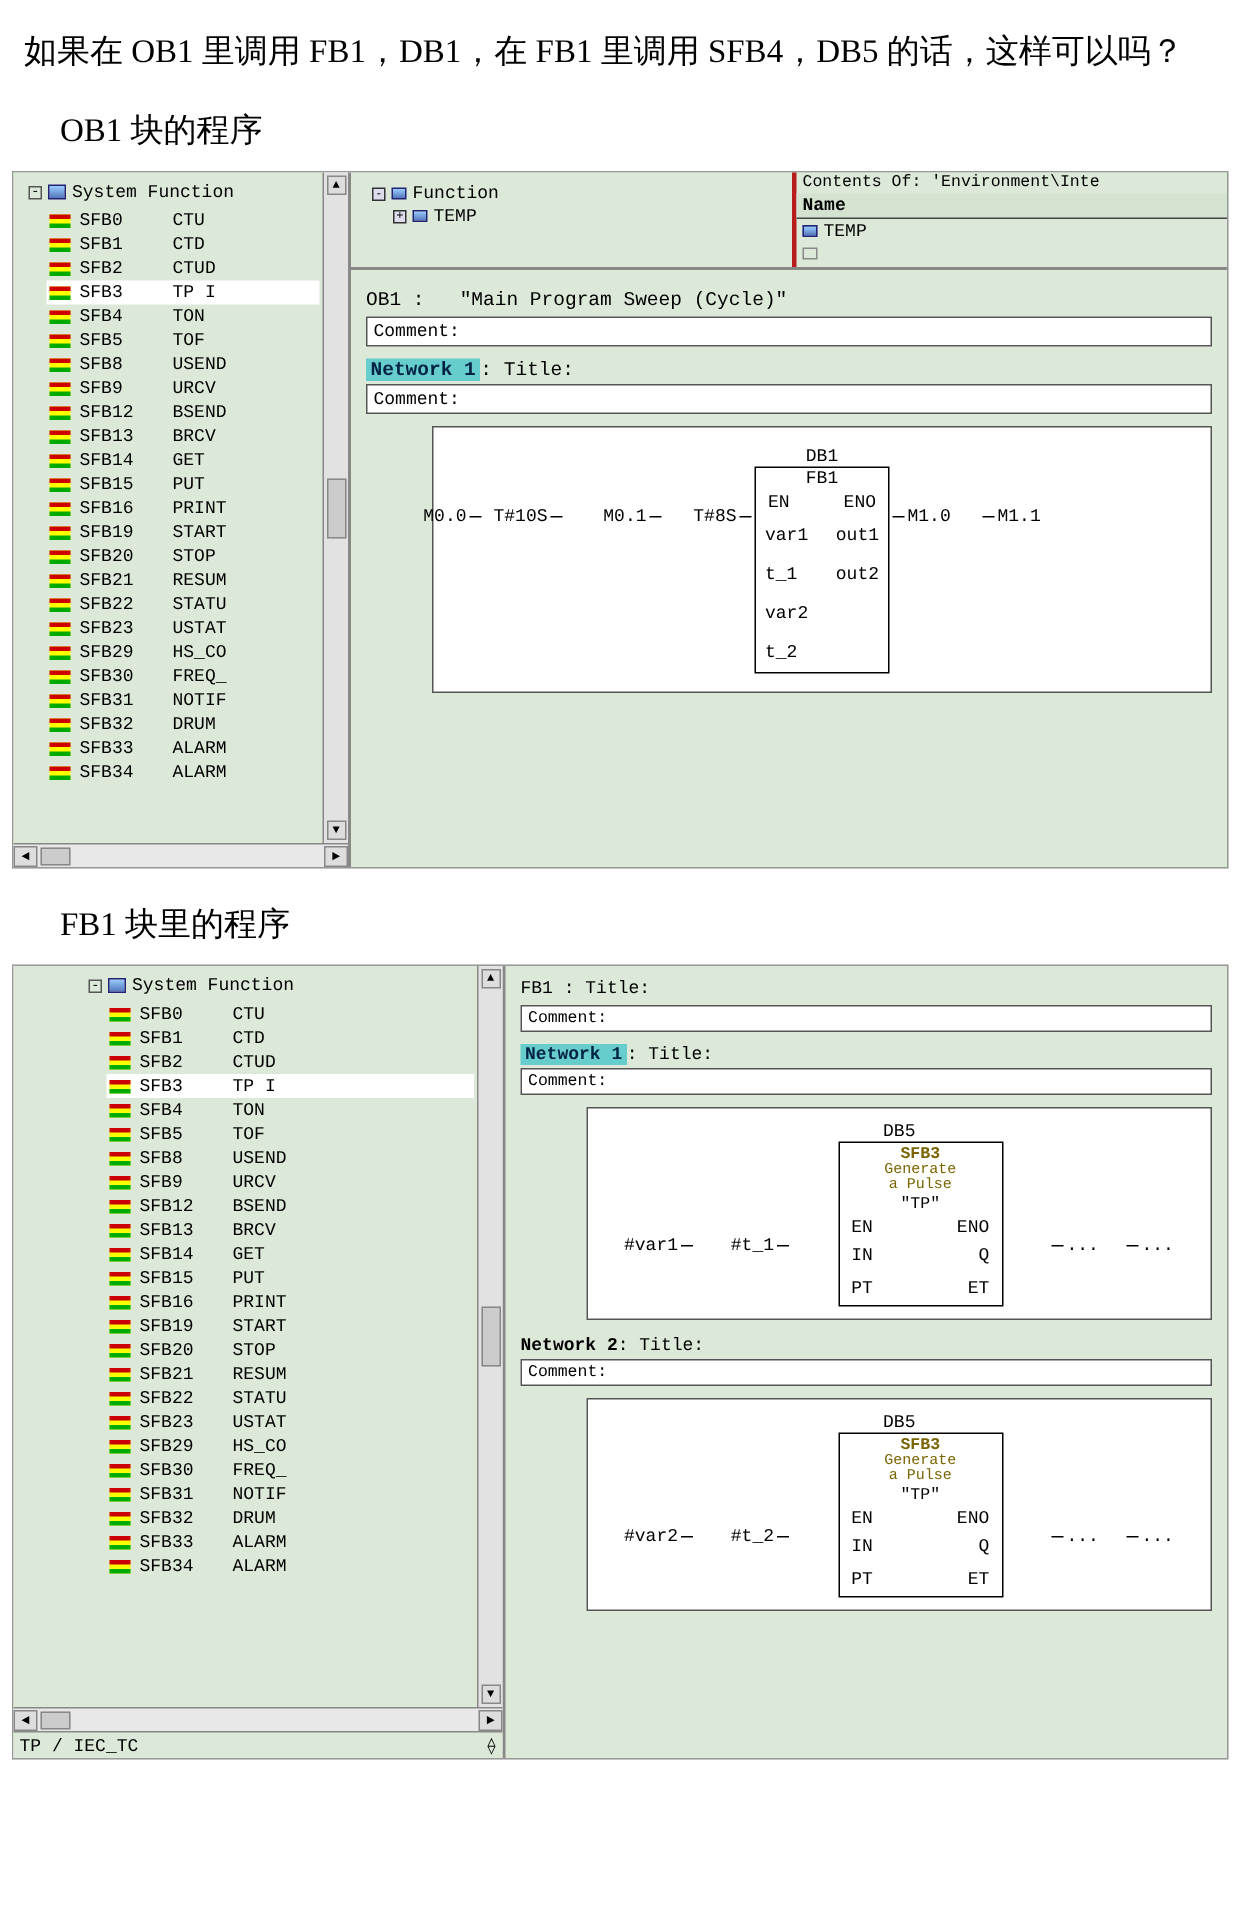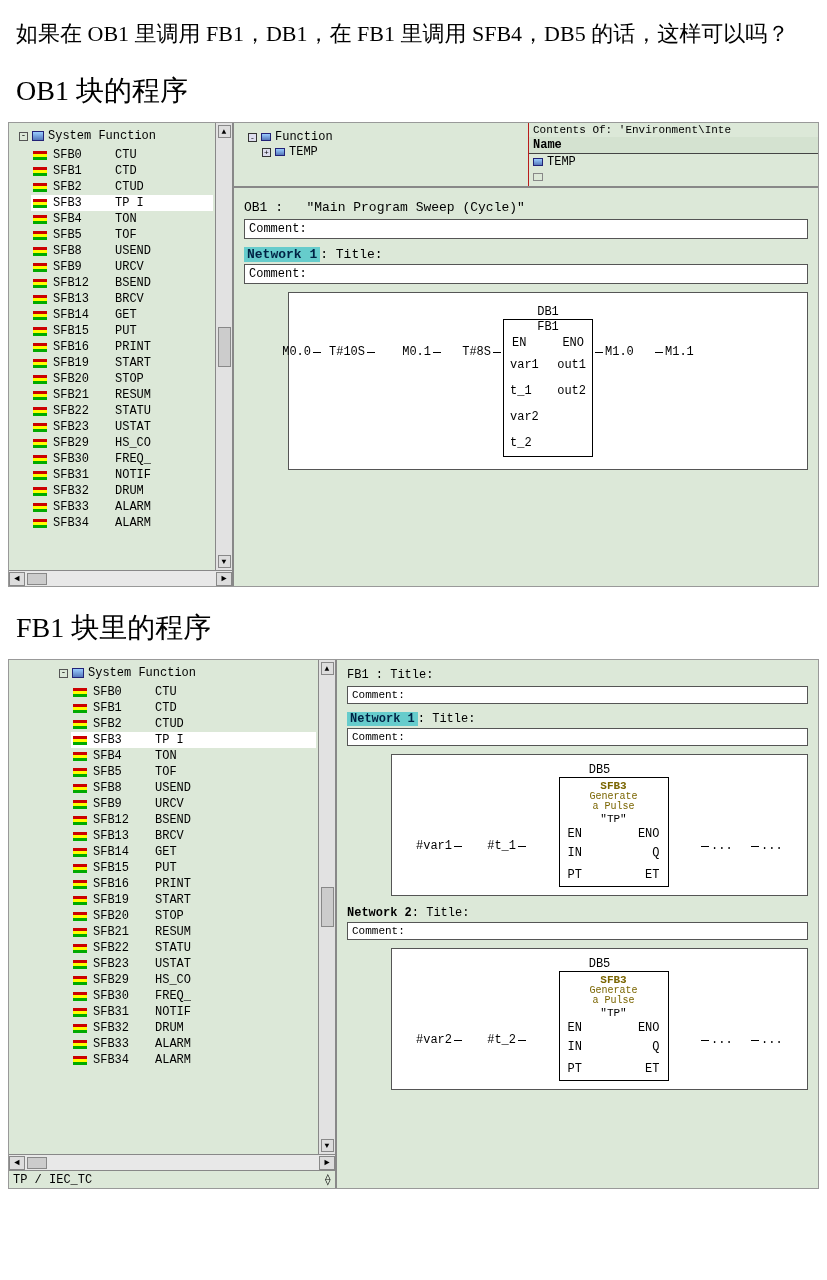--- a/index.html
+++ b/index.html
@@ -1,38 +1,38 @@
 <!DOCTYPE html>
 <html><head>
 <meta charset="utf-8">
 <style>
 *{box-sizing:border-box;margin:0;padding:0;}
 body{font-family:"SimSun","Microsoft YaHei",serif;font-size:22px;color:#000;background:#fff;width:827px;}
 .q-text{padding:12px 16px;line-height:2.0;}
-.section-label{padding:4px 16px 12px;font-size:28px;}
+.section-label{padding:4px 16px 12px;font-size:22px;margin-left:24px;}
 .screenshot{margin:0 8px 18px 8px;background:#dce8d8;border:1px solid #999;display:flex;font-family:"Courier New",monospace;font-size:12px;color:#000;}
 .lib-pane{background:#dce8d8;border-right:2px solid #888;width:225px;display:flex;flex-direction:column;position:relative;}
 .lib-scroll{flex:1;overflow:hidden;padding:4px 2px 2px 10px;}
 .tree-root{display:flex;align-items:center;gap:4px;margin:2px 0 4px 0;font-size:12px;}
 .tree-root-icon{width:12px;height:10px;border:1px solid #227;background:linear-gradient(#9cf,#57b);}
 .lib-item{display:flex;align-items:center;gap:6px;padding:1px 2px;margin-left:12px;white-space:nowrap;cursor:default;}
 .lib-item.sel{background:#fff;}
 .lib-icon{width:14px;height:9px;background:#ff0;border-top:3px solid #c00;border-bottom:3px solid #0a0;}
 .lib-name{display:inline-block;width:56px;}
 .hscroll{height:16px;background:#e8e8e8;border-top:1px solid #888;display:flex;align-items:center;}
 .hscroll .arrow{width:16px;height:14px;background:#ddd;border:1px solid #888;text-align:center;font-size:9px;line-height:12px;}
 .hscroll .thumb{width:20px;height:12px;background:#ccc;border:1px solid #888;margin-left:2px;}
 .footer-path{height:18px;padding:2px 4px;font-size:12px;background:#dce8d8;border-top:1px solid #888;display:flex;justify-content:space-between;align-items:center;}
 .right-pane{flex:1;display:flex;flex-direction:column;min-width:0;}
 .iface-bar{display:flex;border-bottom:2px solid #888;}
 .iface-left{flex:1;padding:6px 10px;background:#dce8d8;font-size:12px;}
 .iface-left .row{display:flex;align-items:center;gap:4px;margin:1px 0 1px 4px;}
 .box-icon{width:9px;height:9px;border:1px solid #333;font-size:8px;line-height:7px;text-align:center;background:#dde;}
 .struct-icon{width:10px;height:8px;border:1px solid #227;background:linear-gradient(#9cf,#57b);}
-.iface-right{width:290px;border-left:1px solid #b91c1c;background:#dce8d8;padding:0;}
+.iface-right{width:290px;border-left:3px solid #b91c1c;background:#dce8d8;padding:0;}
 .iface-right .hdr{font-size:11px;padding:1px 4px;}
 .iface-right table{width:100%;font-size:12px;border-collapse:collapse;}
 .iface-right th{text-align:left;font-weight:bold;padding:1px 4px;border-bottom:1px solid #444;background:#d4e2d0;}
 .iface-right td{padding:1px 4px;}
 .editor{flex:1;background:#dce8d8;padding:8px 10px 10px 10px;overflow:hidden;}
 .blk-title{font-size:13px;font-family:"Courier New",monospace;margin:4px 0;}
 .quoted{font-family:"Courier New",monospace;}
 .comment-box{background:#fff;border:1px solid #555;padding:2px 4px;font-size:12px;margin-bottom:8px;min-height:18px;}
 .nw-label{font-size:13px;margin:6px 0 2px;}
 .nw-label .nwnum{background:#6cc;color:#024;font-weight:bold;padding:0 3px;}

